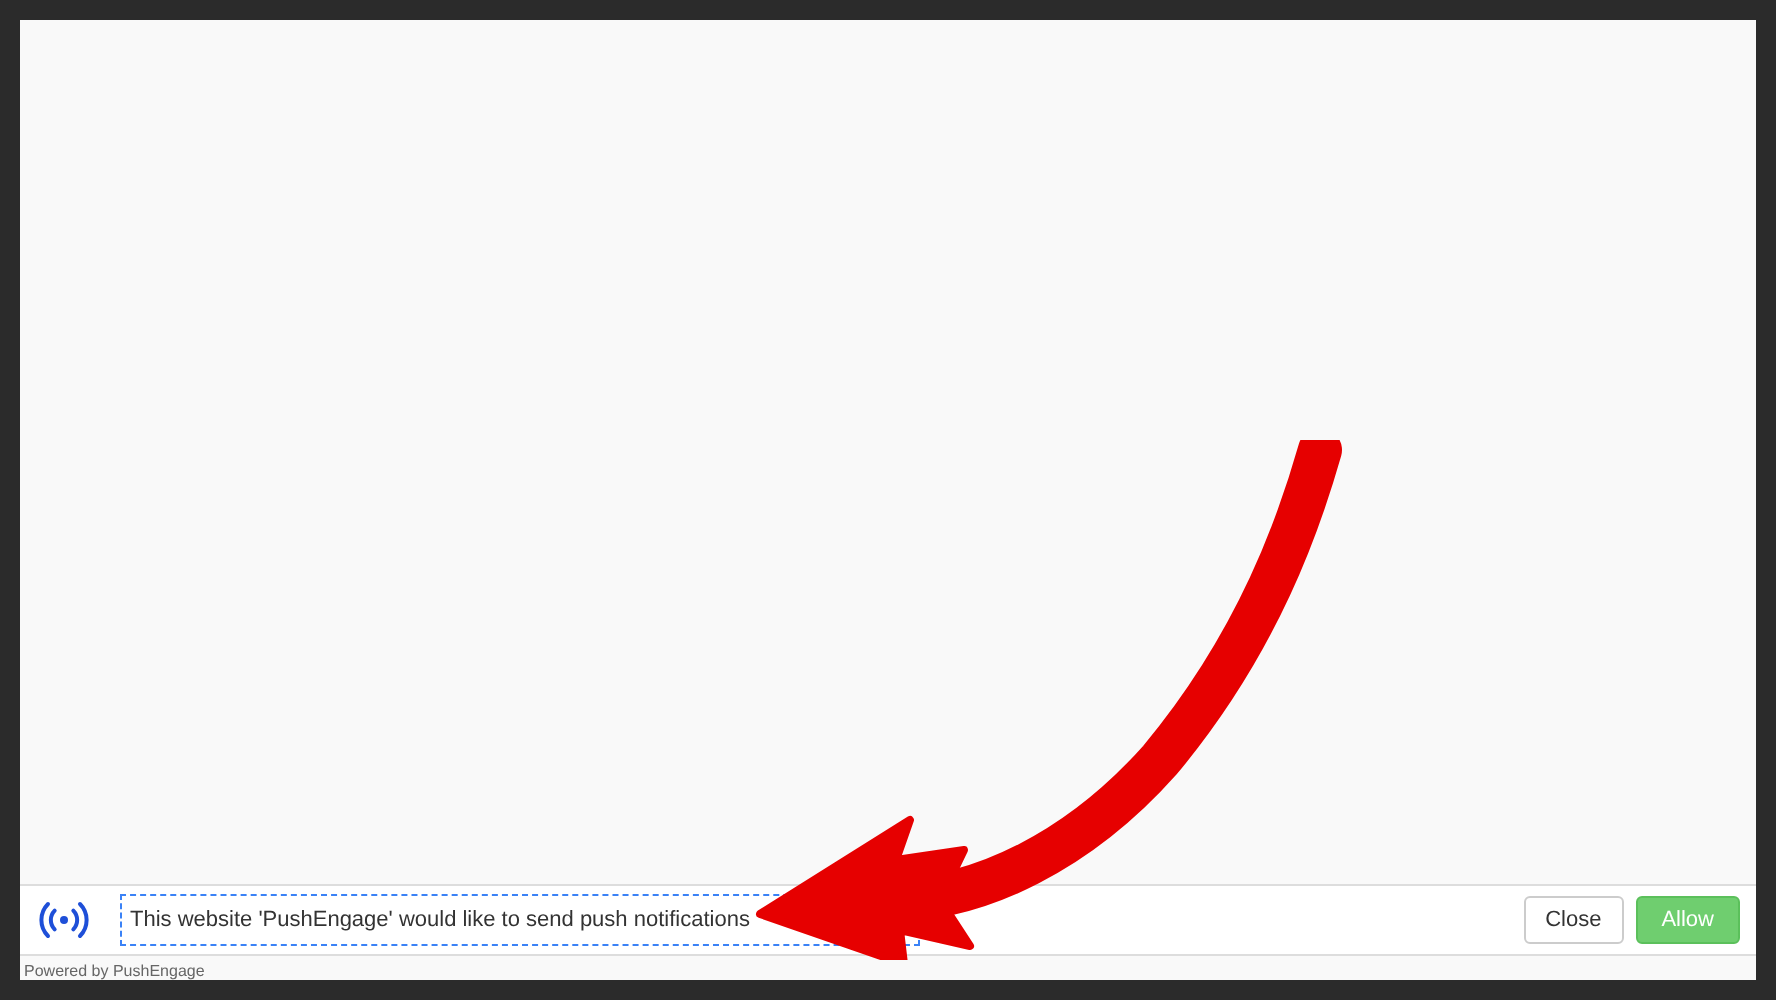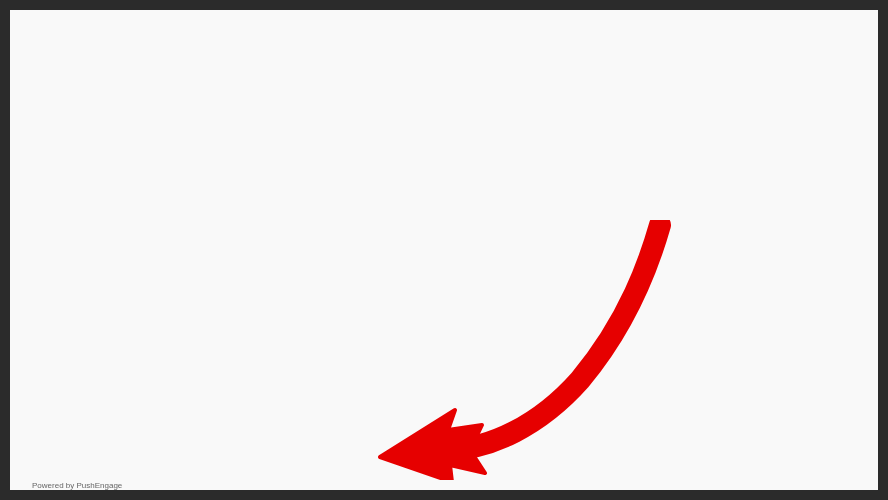--- a/index.html
+++ b/index.html
@@ -80,34 +80,51 @@
       color: #ffffff;
       cursor: pointer;
       font-family: Arial, Helvetica, sans-serif;
     }
     .powered-by {
       position: absolute;
       left: 2px;
       bottom: 0px;
       font-size: 8px;
       color: #666;
-      margin-left: 20px;
     }
     .arrow-annotation {
       position: absolute;
       left: 340px;
       top: 210px;
       pointer-events: none;
     }
   </style>
 </head>
 <body>
 
 <div class="frame">
 
+  <div class="notification-bar">
+    <span class="broadcast-icon">
+      <svg width="32" height="32" viewBox="0 0 48 48">
+        <g fill="none" stroke="#1e4fd8" stroke-width="3" stroke-linecap="round">
+          <circle cx="24" cy="24" r="3" fill="#1e4fd8" stroke="none"></circle>
+          <path d="M 17 17 A 10 10 0 0 0 17 31"></path>
+          <path d="M 31 17 A 10 10 0 0 1 31 31"></path>
+          <path d="M 12 12 A 17 17 0 0 0 12 36"></path>
+          <path d="M 36 12 A 17 17 0 0 1 36 36"></path>
+        </g>
+      </svg>
+    </span>
+    <input type="text" class="message-input" value="This website 'PushEngage' would like to send push notifications" style="">
+    <div class="button-group">
+      <button class="btn-close">Close</button>
+      <button class="btn-allow">Allow</button>
+    </div>
+  </div>
 
   <div class="powered-by">Powered by PushEngage</div>
 
   <div class="arrow-annotation">
     <svg width="340" height="260" viewBox="0 0 340 260">
       <path d="M 310 5 
                C 300 40, 280 100, 230 160 
                C 190 205, 140 230, 95 230" fill="none" stroke="#e60000" stroke-width="22" stroke-linecap="round"></path>
       <path d="M 30 237 
                L 105 190 

